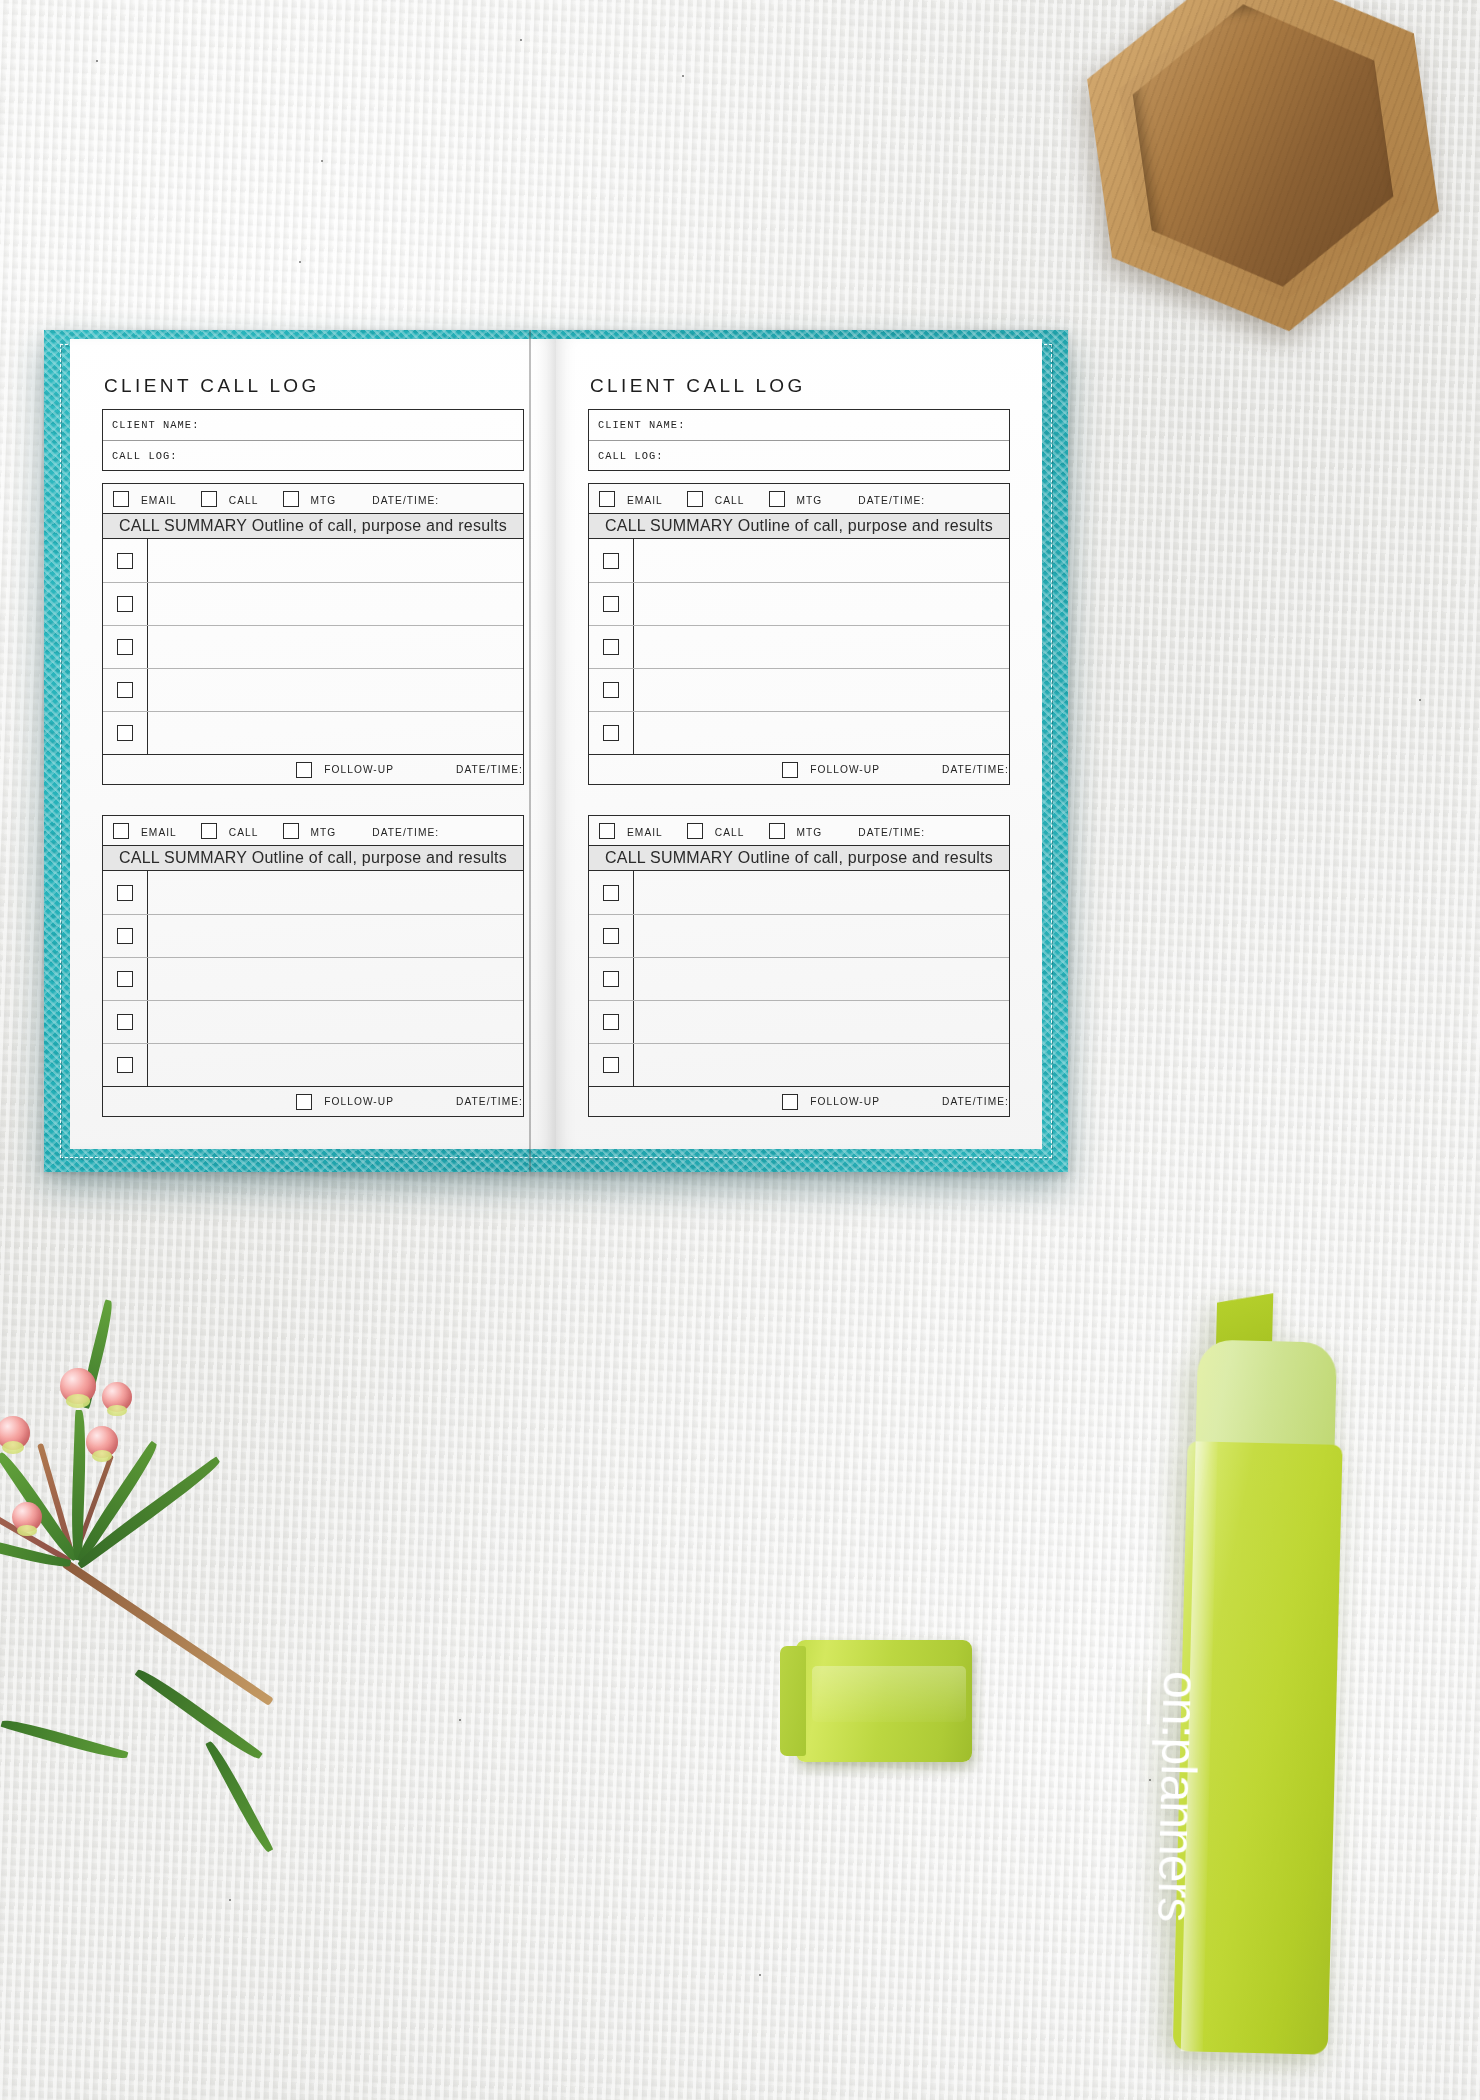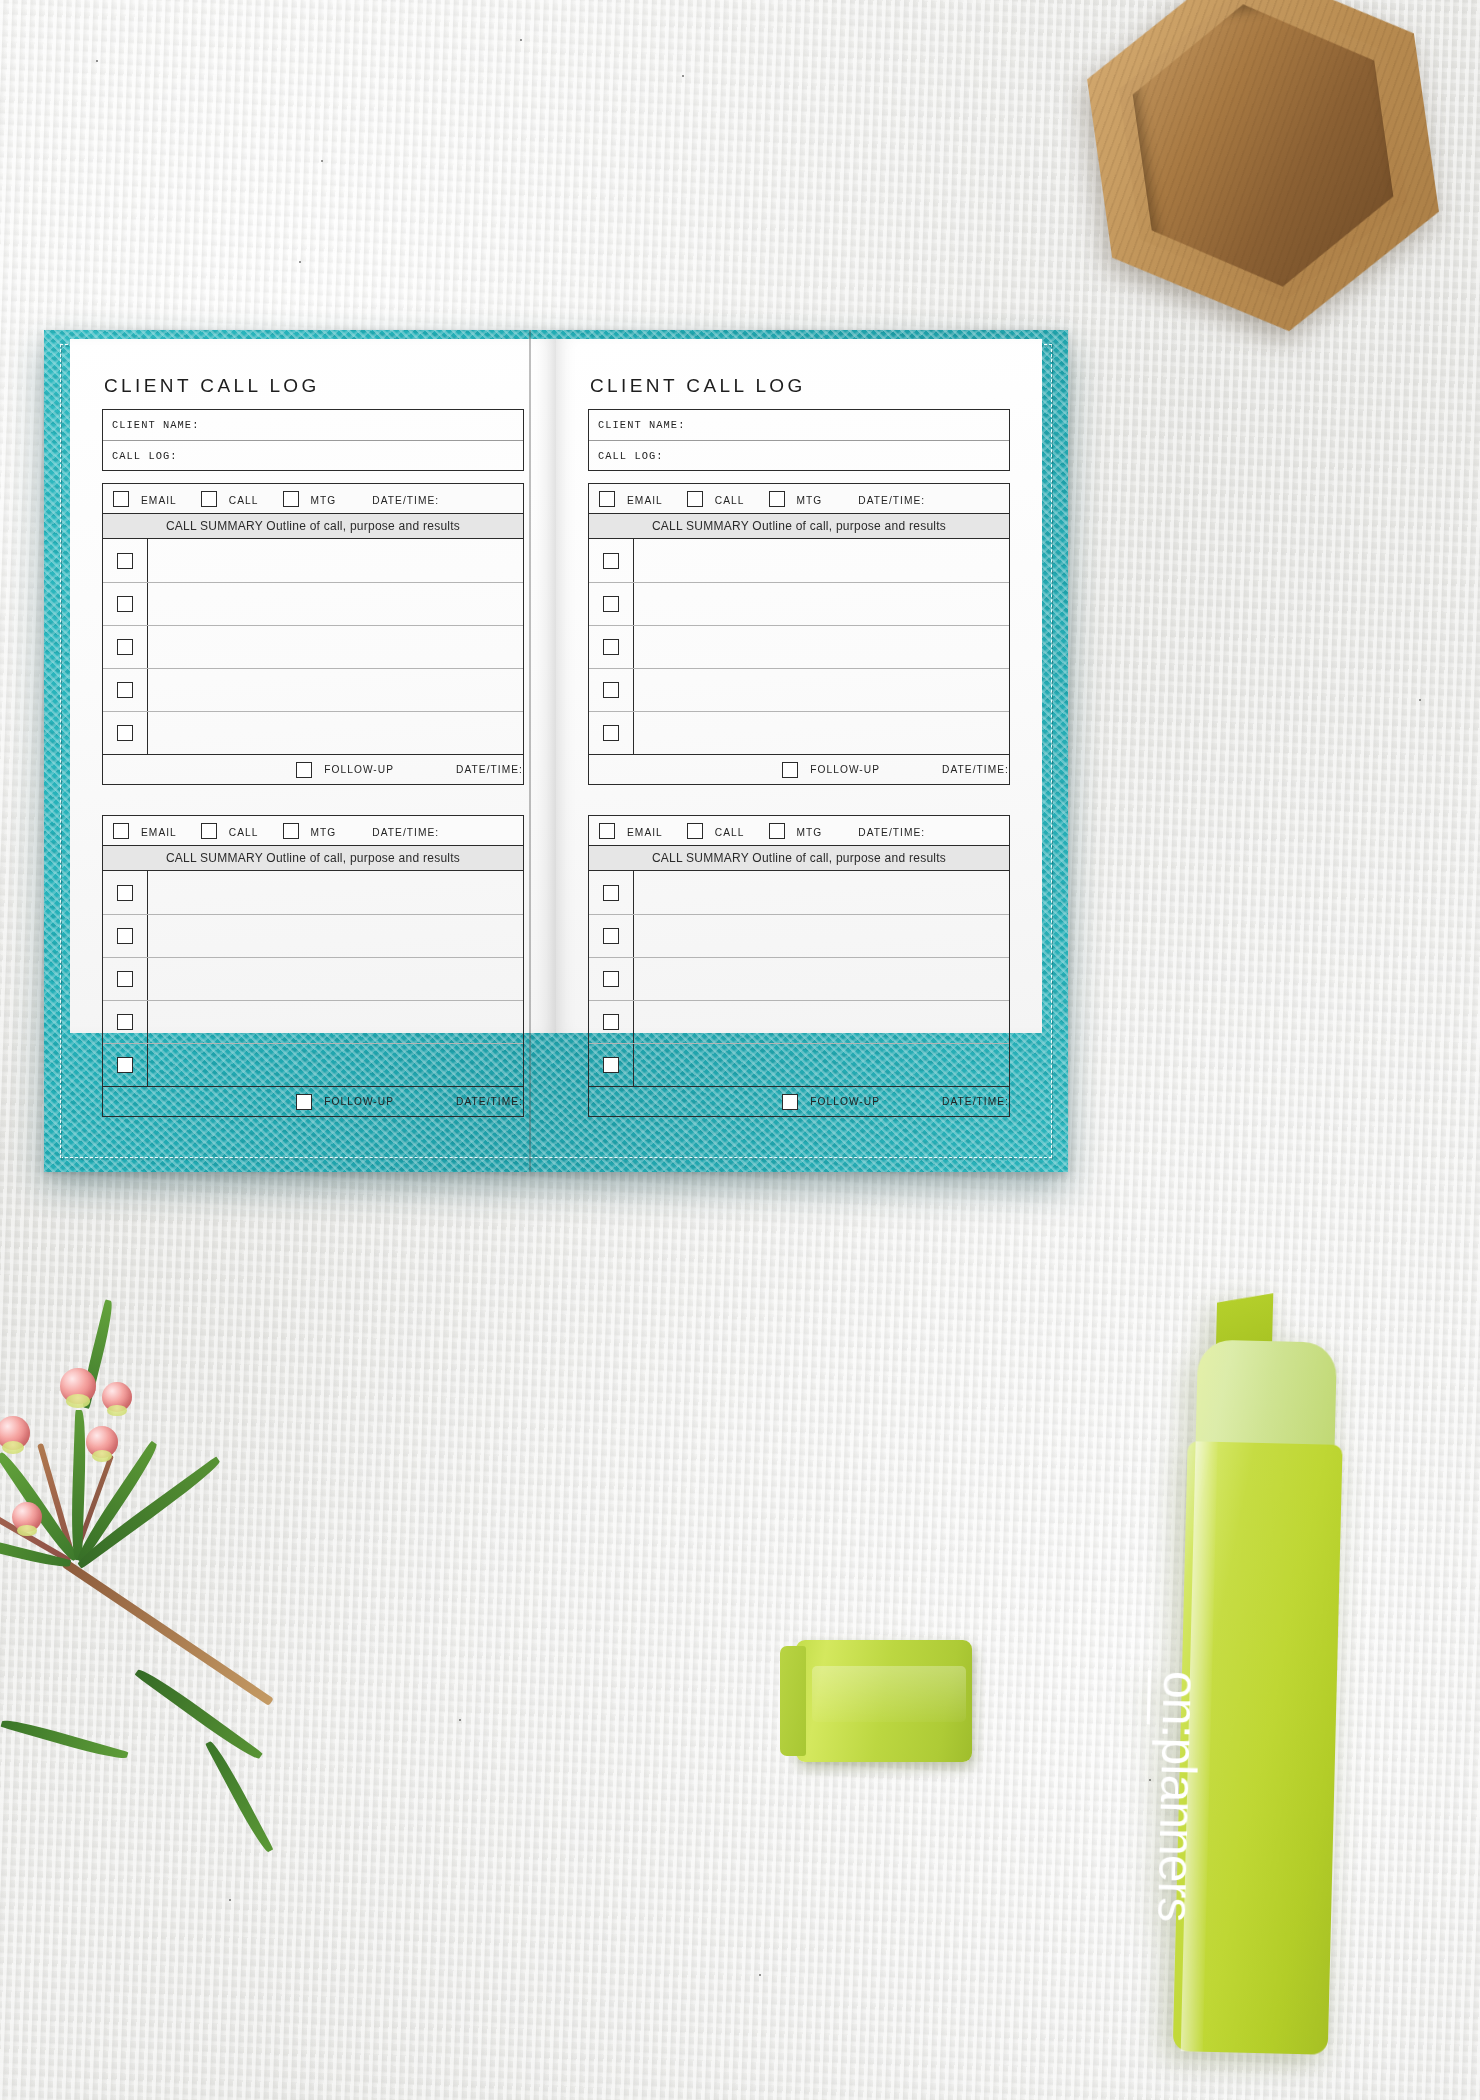--- a/index.html
+++ b/index.html
@@ -120,21 +120,21 @@
     position: absolute;
     left: -1px; top: -1px; right: -1px; bottom: -1px;
     border: 1.4px dashed rgba(26,96,102,.55);
     transform: translate(1px, 1.5px);
   }
 
   
   #pages {
     position: absolute;
     left: 26px; top: 9px;
-    width: 972px; height: 694px;
+    width: 972px; height: 810px;
     display: flex;
   }
   .page {
     position: relative;
     width: 486px;
     height: 100%;
     background: linear-gradient(176deg, #ffffff 0%, #fbfbfb 48%, #f4f4f4 100%);
     padding: 30px 32px 0 32px;
   }
   .page.left  { box-shadow: inset -16px 0 22px -16px rgba(0,0,0,.22); }
@@ -193,21 +193,21 @@
   .opts-row .lbl.dt { margin-left: 12px; margin-right: 0; }
 
   .summary-row {
     height: 26px;
     background: #e6e6e6;
     border-top: 1px solid #2b2b2b;
     border-bottom: 1px solid #2b2b2b;
     display: flex;
     align-items: center;
     justify-content: center;
-    font-size: 12px;
+    font-size: 16px;
     letter-spacing: .25px;
     color: #2a2a2a;
   }
 
   .entry-row {
     height: 43px;
     display: flex;
     align-items: center;
   }
   .entry-row + .entry-row { border-top: 1px solid #b4b4b4; }

